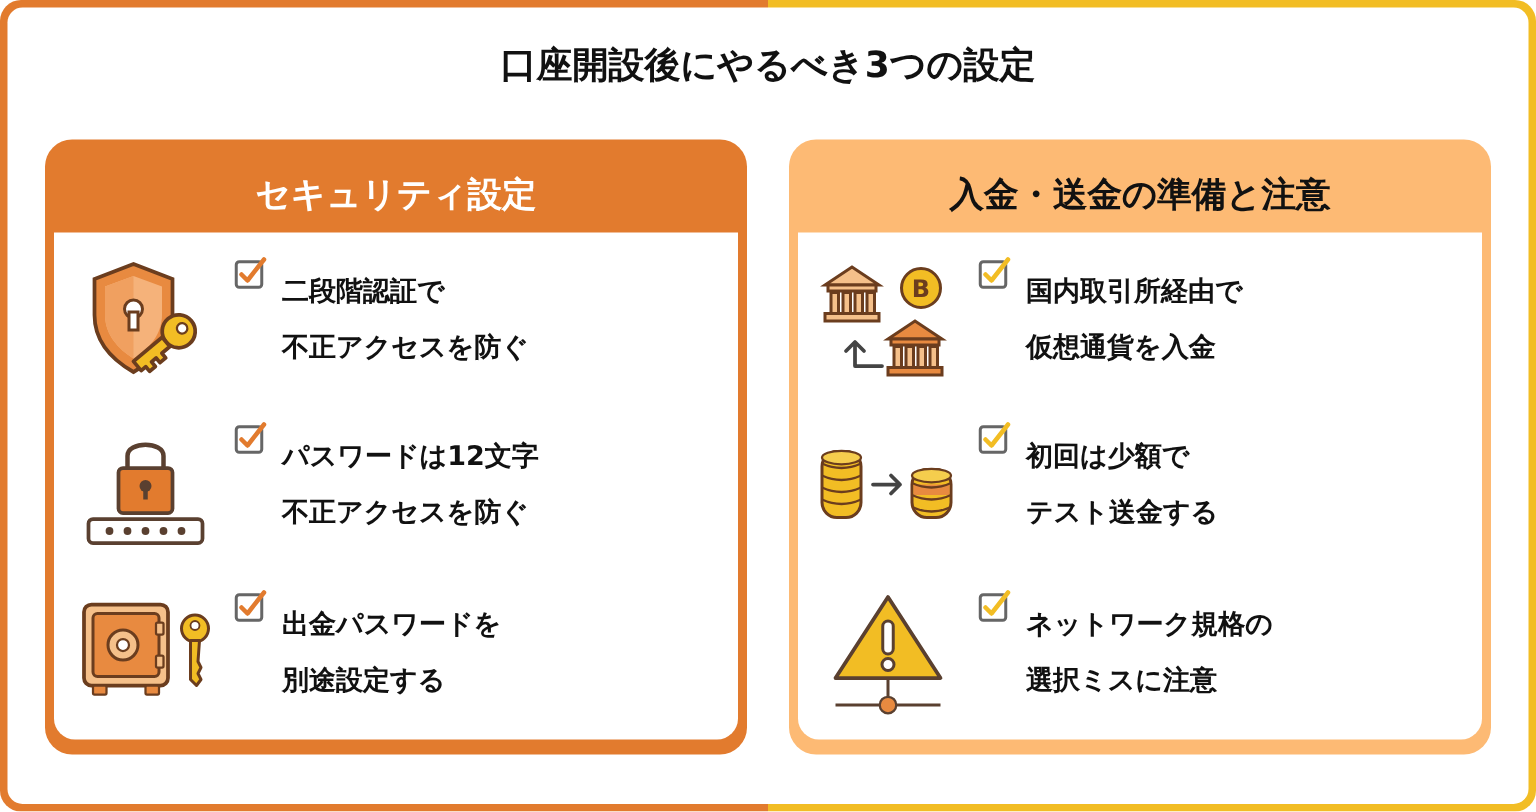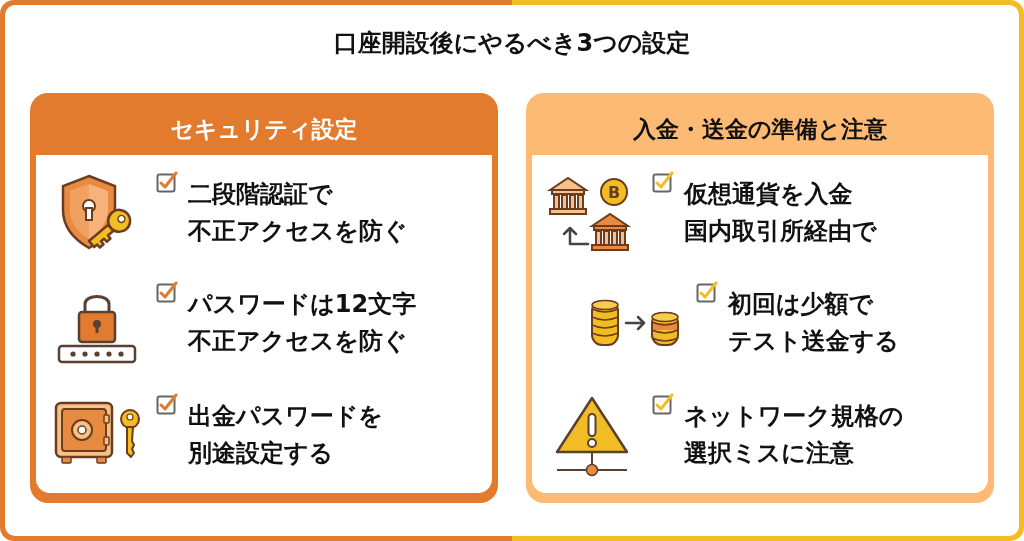--- a/index.html
+++ b/index.html
@@ -51,21 +51,21 @@
     display: flex; align-items: center;
   }
   .item-icon {
     width: 120px; height: 90px; display: flex; align-items: center; justify-content: center;
     flex-shrink: 0;
   }
   .check {
     width: 22px; height: 22px; flex-shrink: 0; margin-right: 10px; align-self: flex-start; margin-top: 8px;
   }
   .item-text {
-    font-size: 24px; font-weight: bold; color: #111111; line-height: 37px;
+    font-size: 18px; font-weight: bold; color: #111111; line-height: 37px;
   }
   .item-text span { display: block; }
 </style>
 </head>
 <body>
 
 <div class="frame">
   <div class="frame-inner">
 
     <h1 class="title">口座開設後にやるべき3つの設定</h1>
@@ -181,26 +181,26 @@
                 <rect x="78" y="61" width="5" height="14" fill="#f5c08a"></rect>
                 <rect x="50" y="75" width="36" height="5"></rect>
               </g>
             </svg>
           </div>
           <svg class="check" viewBox="0 0 22 22">
             <rect x="1.5" y="3.5" width="17" height="17" rx="2" fill="#fff" stroke="#666" stroke-width="2"></rect>
             <path d="M5 12 L9 16 L20 2" fill="none" stroke="#f2bd24" stroke-width="3" stroke-linecap="round" stroke-linejoin="round"></path>
           </svg>
           <div class="item-text">
+            <span>国内取引所経由で</span>
             <span>仮想通貨を入金</span>
-            <span>国内取引所経由で</span>
-          </div>
-        </div>
-
-        <div class="item" style="top:118px;padding-left:44px;">
+          </div>
+        </div>
+
+        <div class="item" style="top:118px;">
           <div class="item-icon">
             <svg width="100" height="60" viewBox="0 0 100 60">
               <g stroke="#6b3d1e" stroke-width="2" fill="#f2bd24">
                 <rect x="6" y="8" width="26" height="44" rx="10"></rect>
               </g>
               <g stroke="#6b3d1e" stroke-width="1.5" fill="none">
                 <path d="M6 16 Q19 22 32 16"></path>
                 <path d="M6 24 Q19 30 32 24"></path>
                 <path d="M6 32 Q19 38 32 32"></path>
                 <path d="M6 40 Q19 46 32 40"></path>

